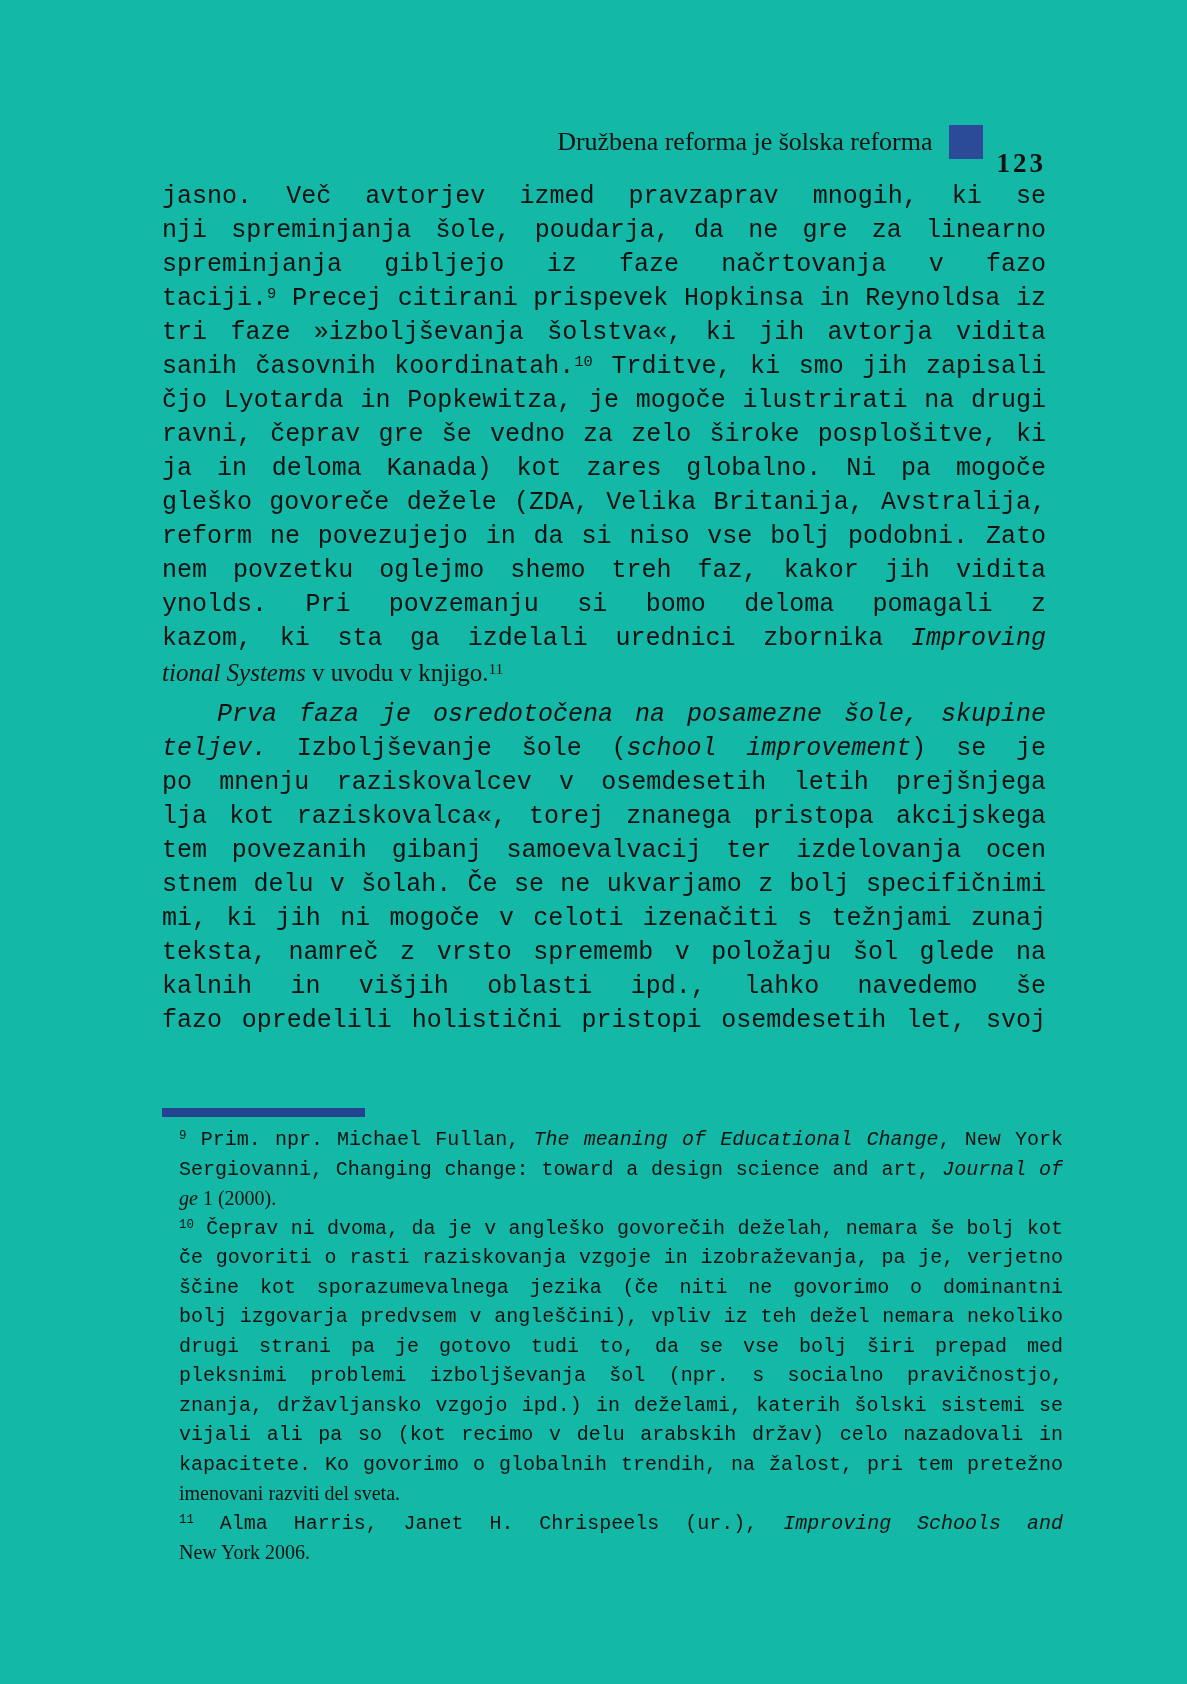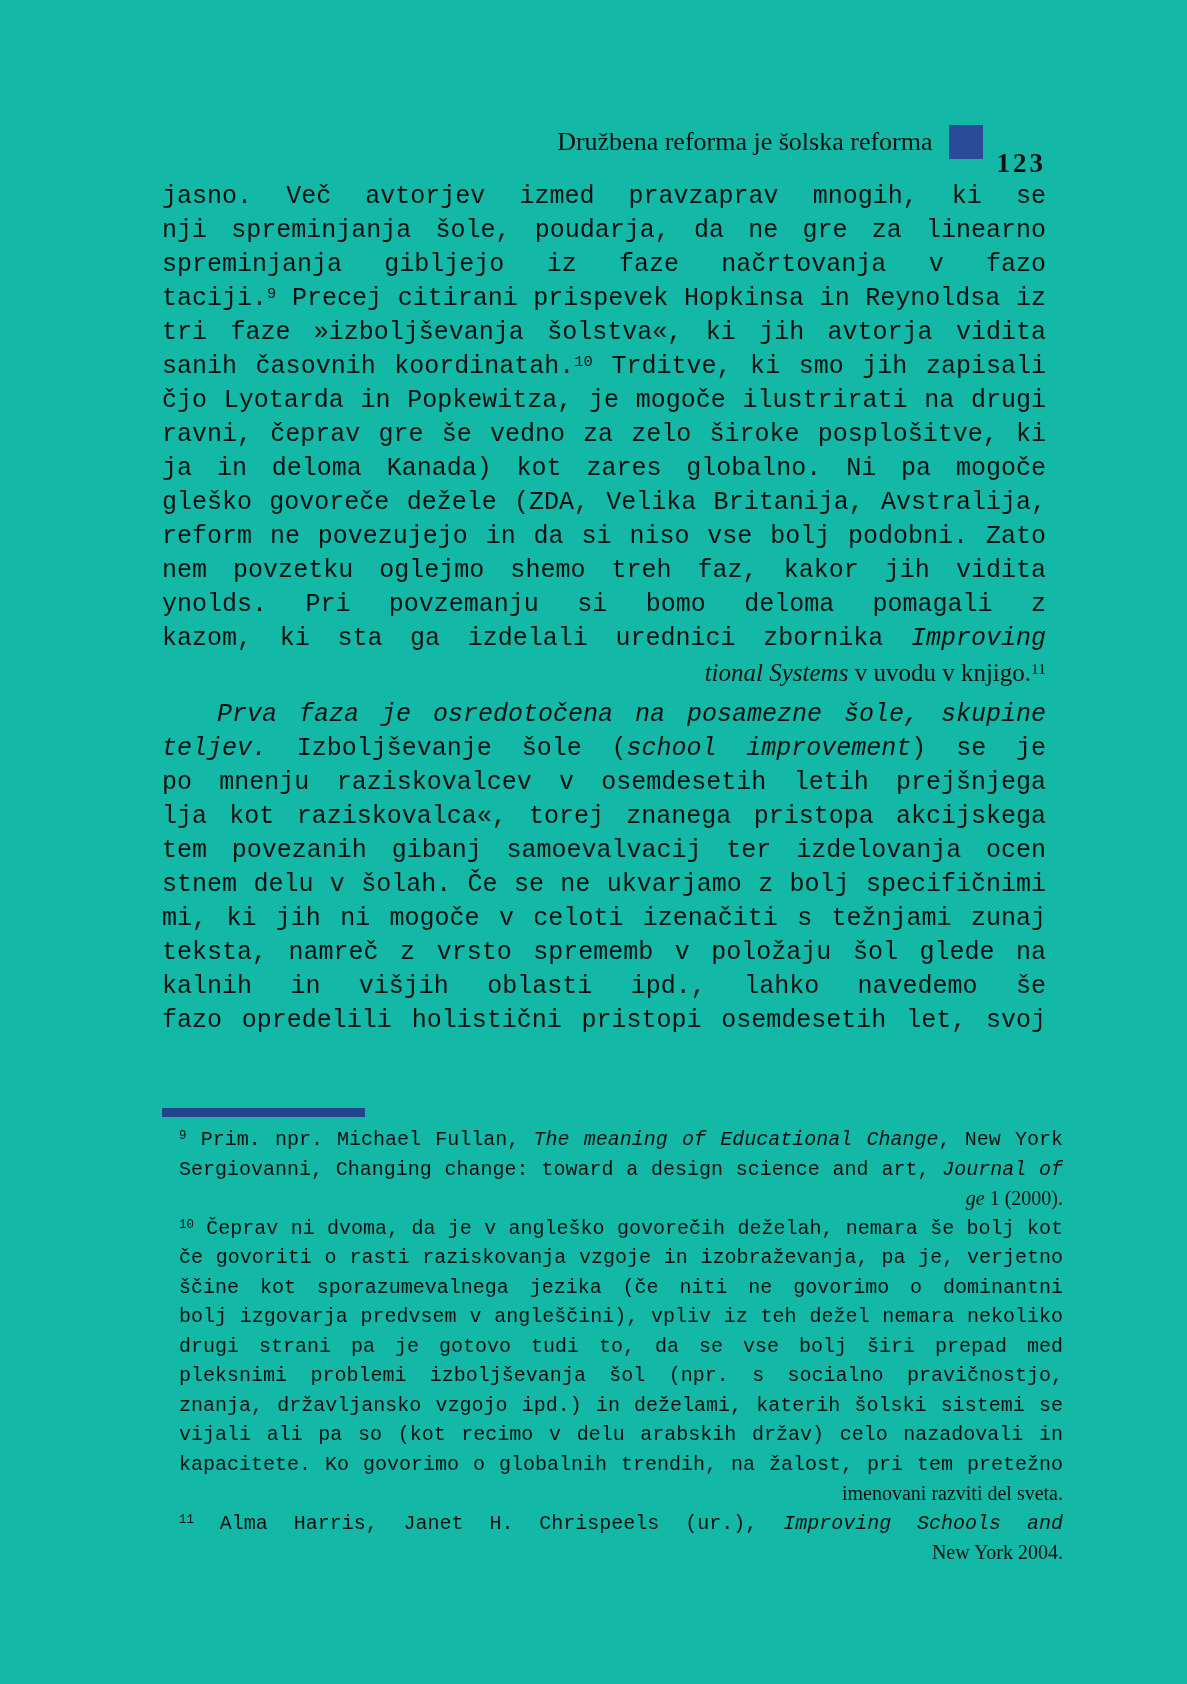--- a/index.html
+++ b/index.html
@@ -29,21 +29,21 @@
     font-size:27px;font-weight:bold;letter-spacing:3px;white-space:nowrap;margin-top:44px;
   }
   .body-text{
     position:absolute;
     top:180px;left:162px;width:884px;
     font-size:25px;line-height:34px;
   }
   .para.gap{margin-top:8px;}
   .bline{height:34px;overflow:hidden;}
   .fline{height:29.5px;overflow:hidden;}
-  .bline,.fline{text-align:right;white-space:normal;}
+  .bline,.fline{text-align:left;white-space:normal;}
   .just{text-align:justify;text-align-last:justify;font-family:Liberation Mono, monospace;}
   .indent{text-indent:55px;}
   .it{font-style:italic;}
   .sup{font-size:0.62em;position:relative;top:-0.45em;letter-spacing:0;}
   .fn-sep{
     position:absolute;
     top:1108px;left:162px;width:203px;height:9px;
     background:#24438e;
   }
   .footnotes{
@@ -110,17 +110,17 @@
         <div class="fline just"><span>bolj izgovarja predvsem v angleščini), vpliv iz teh dežel nemara nekoliko večji kot iz drugih. Na</span></div>
         <div class="fline just"><span>drugi strani pa je gotovo tudi to, da se vse bolj širi prepad med deželami, ki se ukvarjajo s kom-</span></div>
         <div class="fline just"><span>pleksnimi problemi izboljševanja šol (npr. s socialno pravičnostjo, učinkovitostjo posredovanja</span></div>
         <div class="fline just"><span>znanja, državljansko vzgojo ipd.) in deželami, katerih šolski sistemi se že več desetletij niso raz-</span></div>
         <div class="fline just"><span>vijali ali pa so (kot recimo v delu arabskih držav) celo nazadovali in govoriti samo elementarne</span></div>
         <div class="fline just"><span>kapacitete. Ko govorimo o globalnih trendih, na žalost, pri tem pretežno mislimo samo na tako</span></div>
         <div class="fline"><span>imenovani razviti del sveta.</span></div>
       </div>
       <div>
         <div class="fline just"><span class="sup">11</span><span> Alma Harris, Janet H. Chrispeels (ur.), </span><span class="it">Improving Schools and Educational Systems</span><span>, London,</span></div>
-        <div class="fline"><span>New York 2004.</span></div>
+        <div class="fline"><span>New York 2006.</span></div>
       </div>
     </div>
 
 </div>
 
 </body></html>

